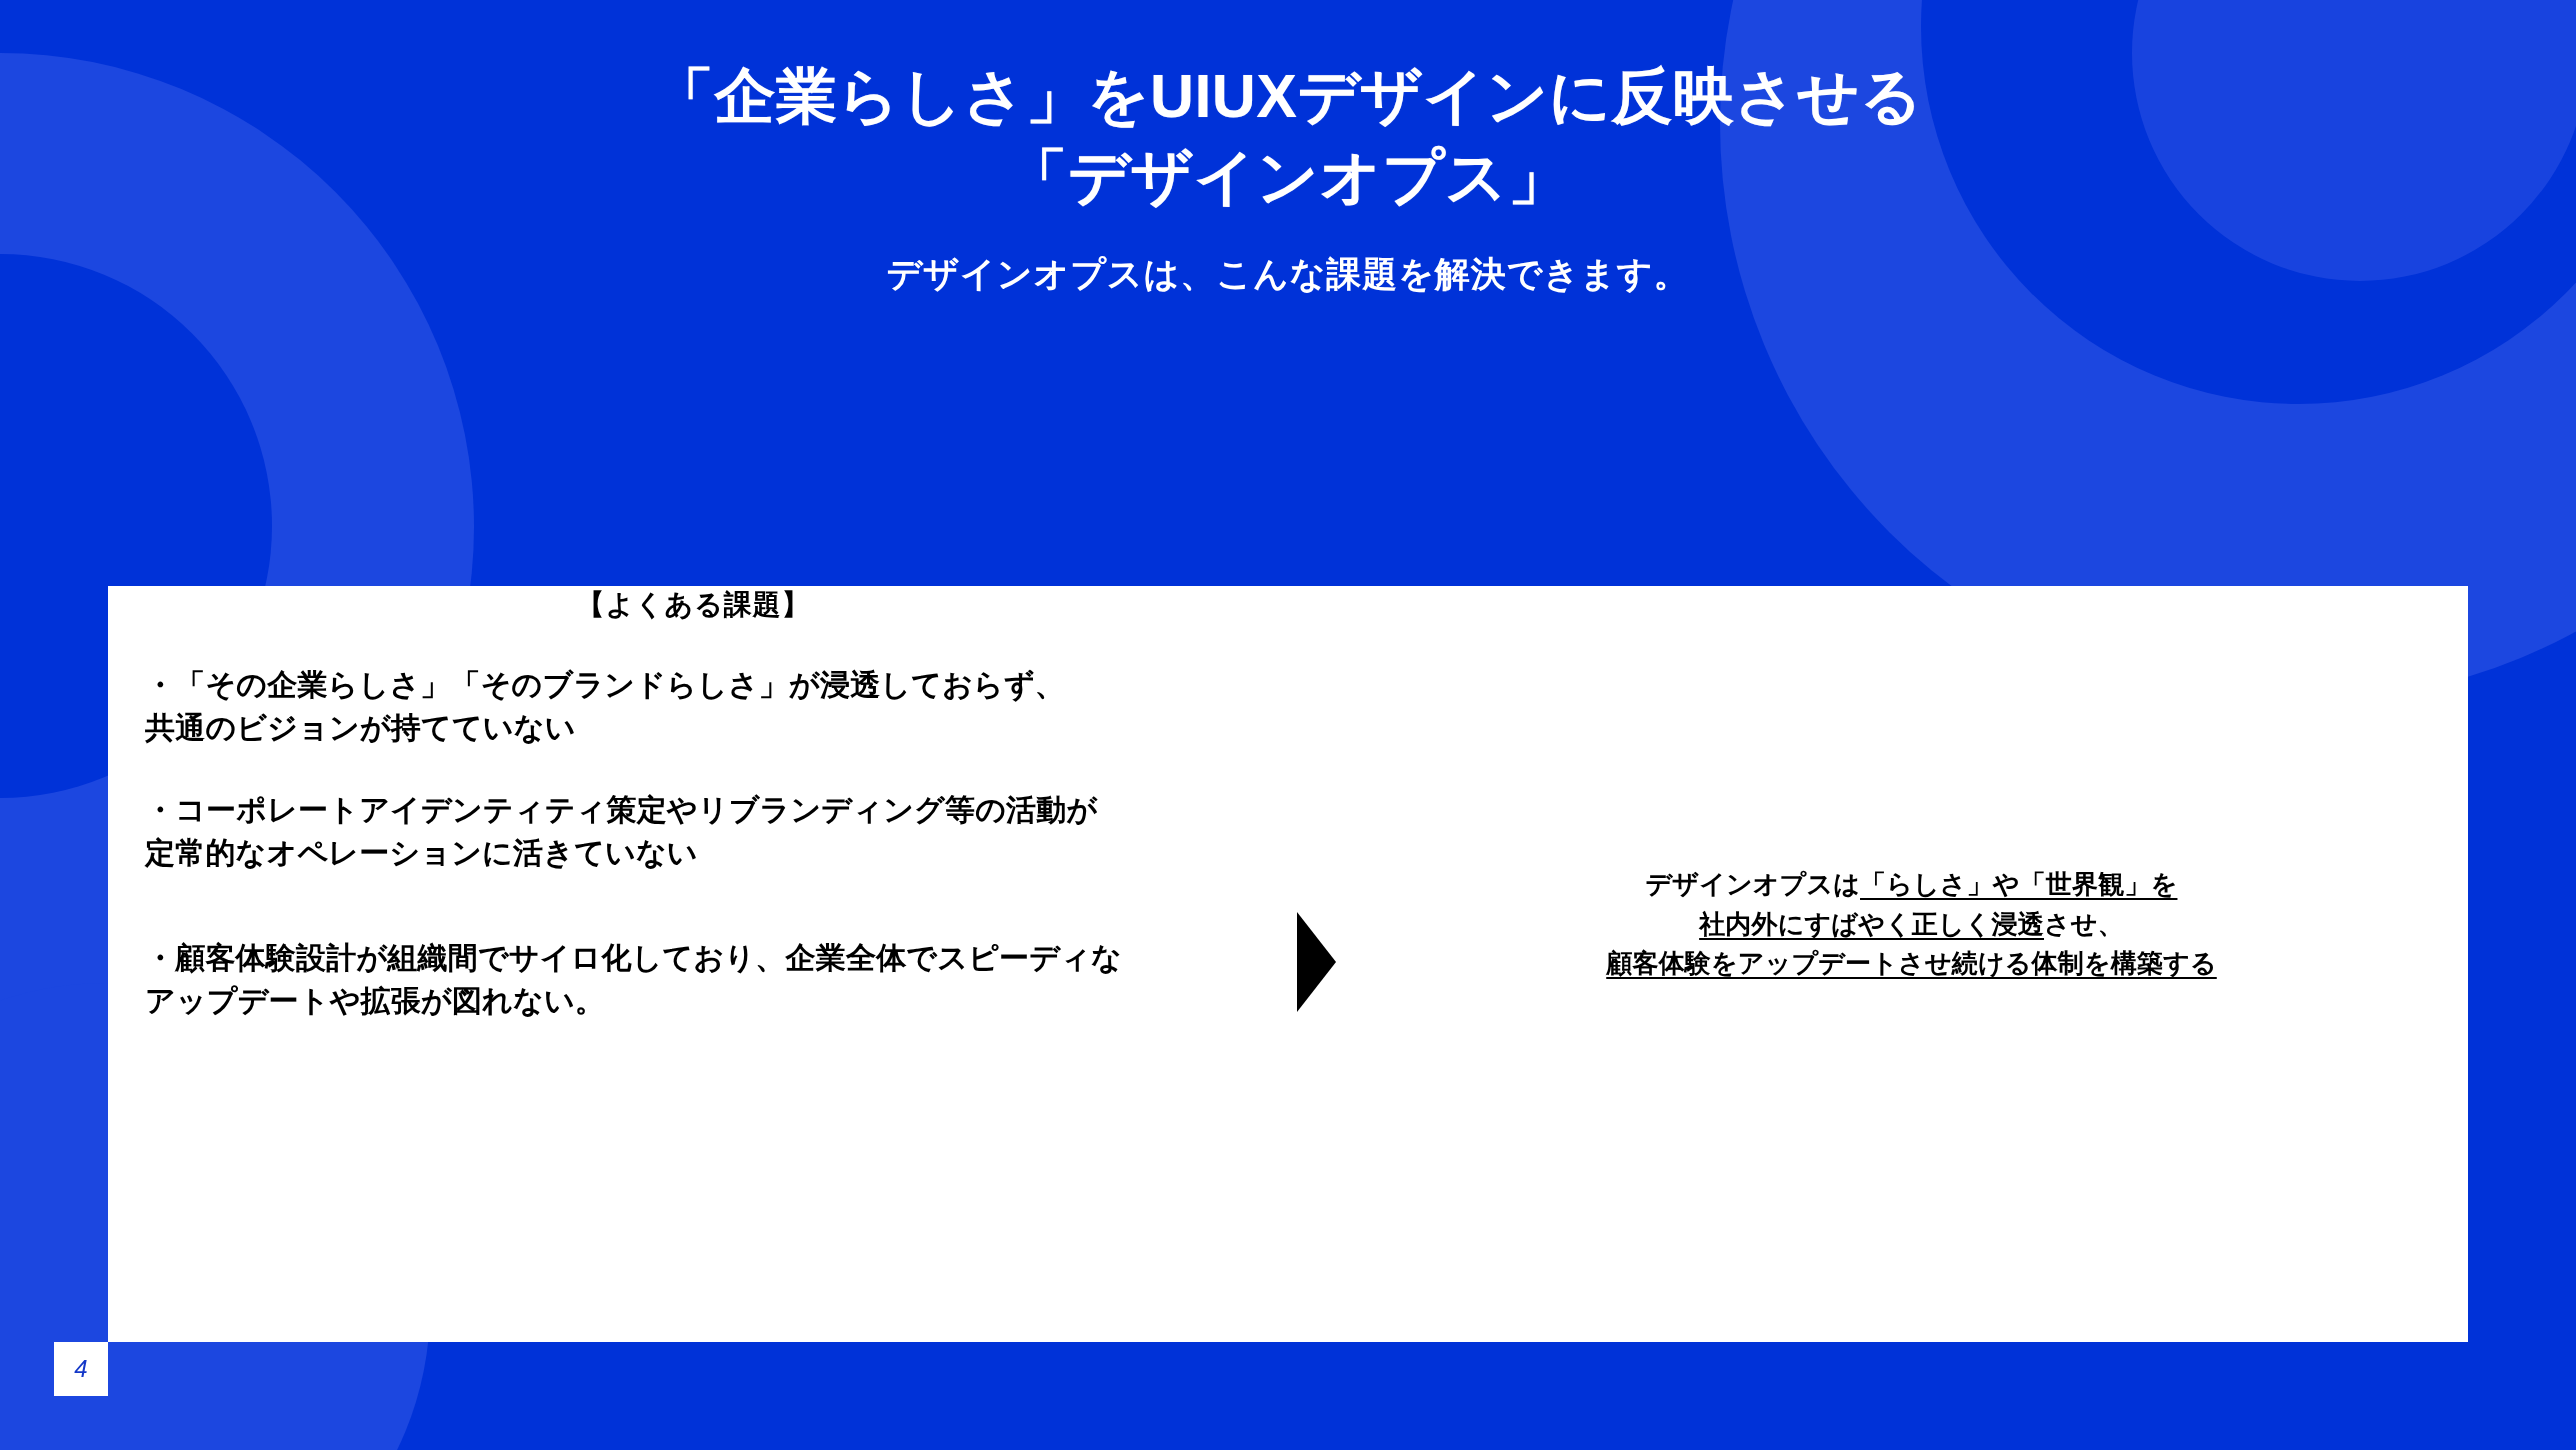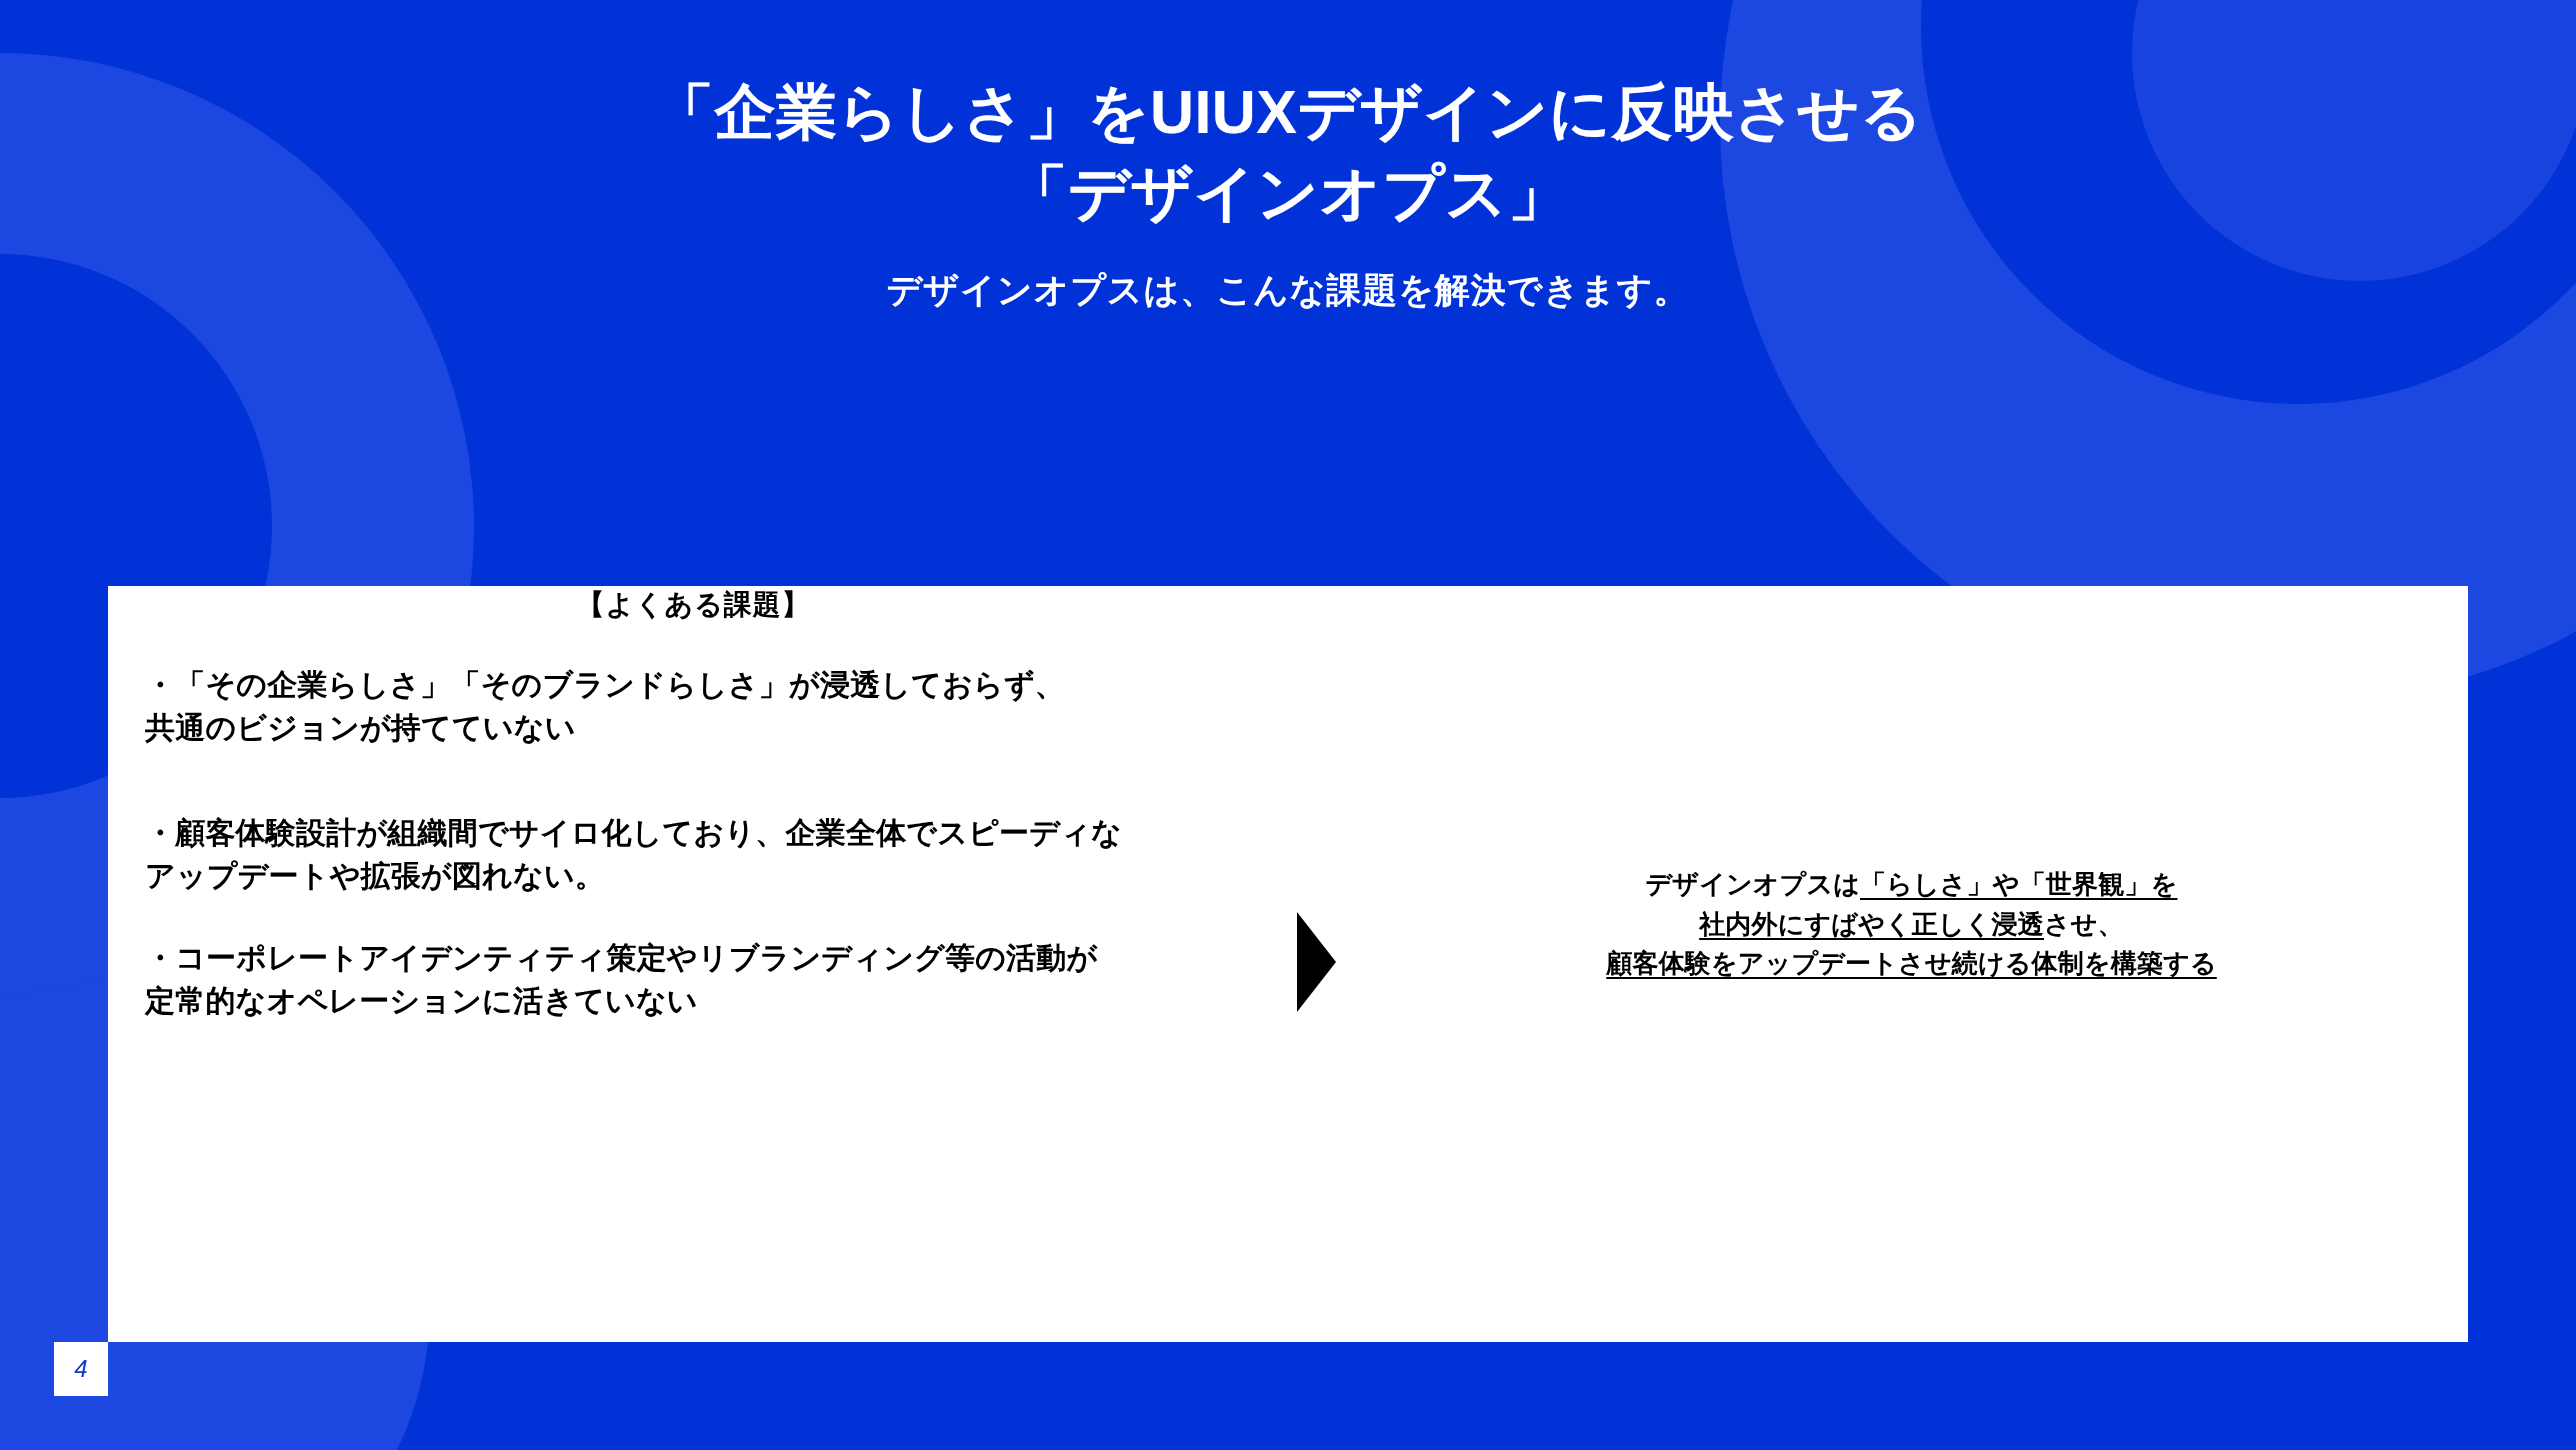--- a/index.html
+++ b/index.html
@@ -109,21 +109,21 @@
     text-align: center;
     z-index: 5;
   }
 
   .slide-title {
     color: #ffffff;
     font-size: 61px;
     font-weight: bold;
     line-height: 1.32;
     letter-spacing: 0.4px;
-    padding-top: 72px;
+    padding-top: 56px;
     text-shadow: 0 0 0.9px rgba(255,255,255,.4);
   }
   .slide-title .line2 { display: block; }
 
   .slide-subtitle {
     color: #ffffff;
     font-size: 35px;
     font-weight: bold;
     letter-spacing: 0.9px;
     margin-top: 34px;
@@ -255,28 +255,28 @@
     <div class="card-inner">
 
       <div class="issues">
         <div class="issues-heading">【よくある課題】</div>
 
         <div class="issue-item">
           <span>・「その企業らしさ」「そのブランドらしさ」が浸透しておらず、</span>
           <span class="l2">共通のビジョンが持てていない</span>
         </div>
 
+        <div class="issue-item">
+          <span>・コーポレートアイデンティティ策定やリブランディング等の活動が</span>
+          <span class="l2">定常的なオペレーションに活きていない</span>
+        </div>
+
         <div class="issue-item spaced">
           <span>・顧客体験設計が組織間でサイロ化しており、企業全体でスピーディな</span>
           <span class="l2">アップデートや拡張が図れない。</span>
-        </div>
-
-        <div class="issue-item">
-          <span>・コーポレートアイデンティティ策定やリブランディング等の活動が</span>
-          <span class="l2">定常的なオペレーションに活きていない</span>
         </div>
       </div>
 
       <div class="arrow"></div>
 
       <div class="solution">
         <div class="solution-block">
           <span class="sline"><span>デザインオプスは</span><span class="u">「らしさ」や「世界観」を</span></span>
           <span class="sline"><span class="u">社内外にすばやく正しく浸透</span><span>させ、</span></span>
           <span class="sline u">顧客体験をアップデートさせ続ける体制を構築する</span>

